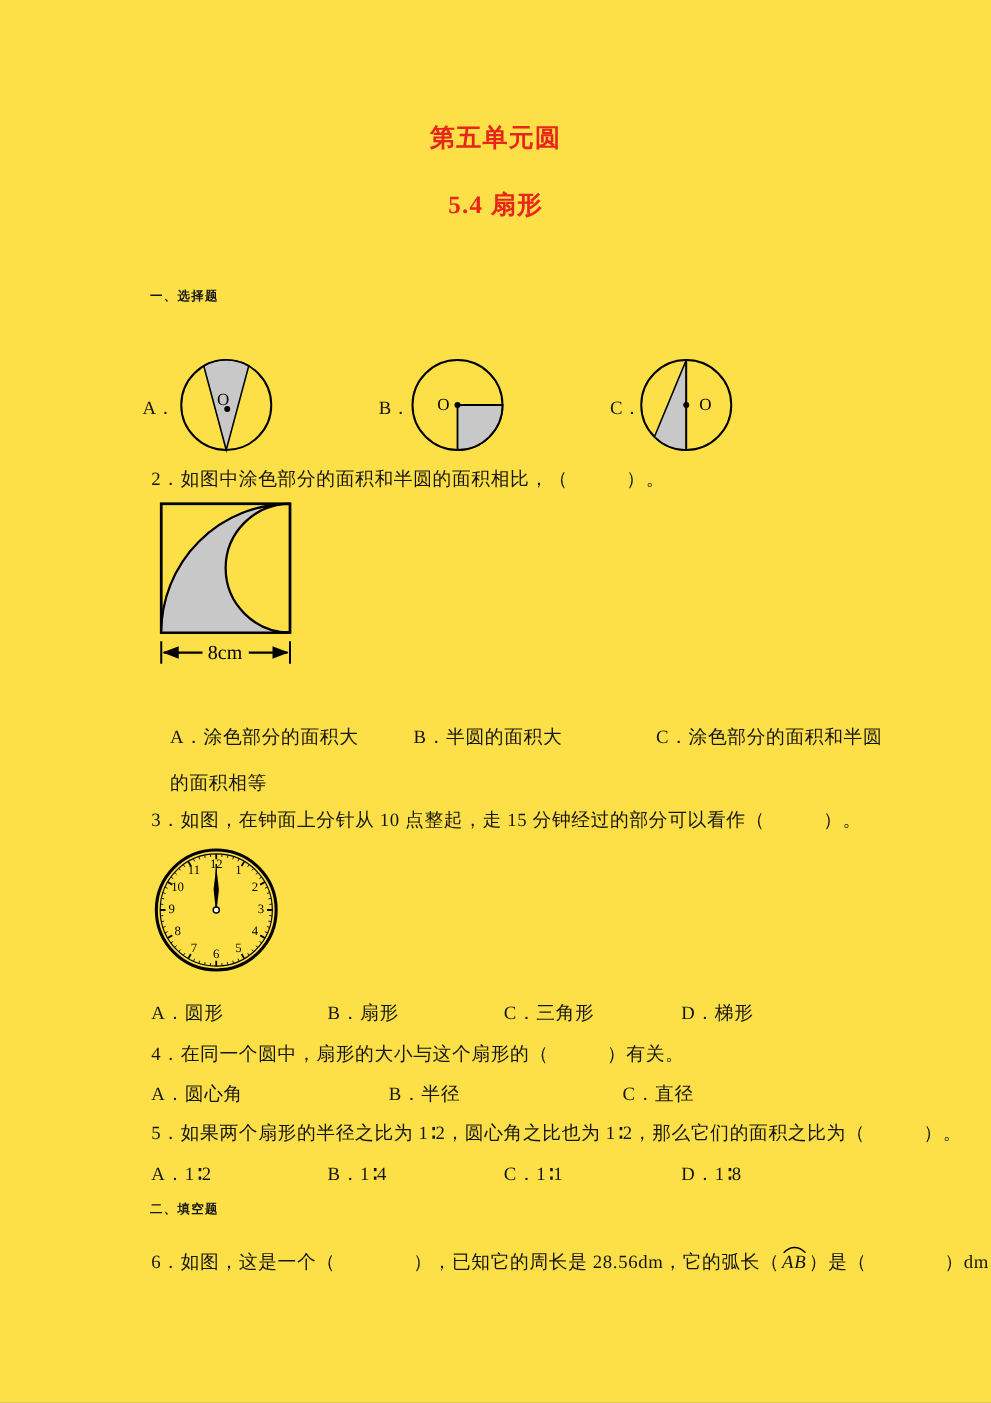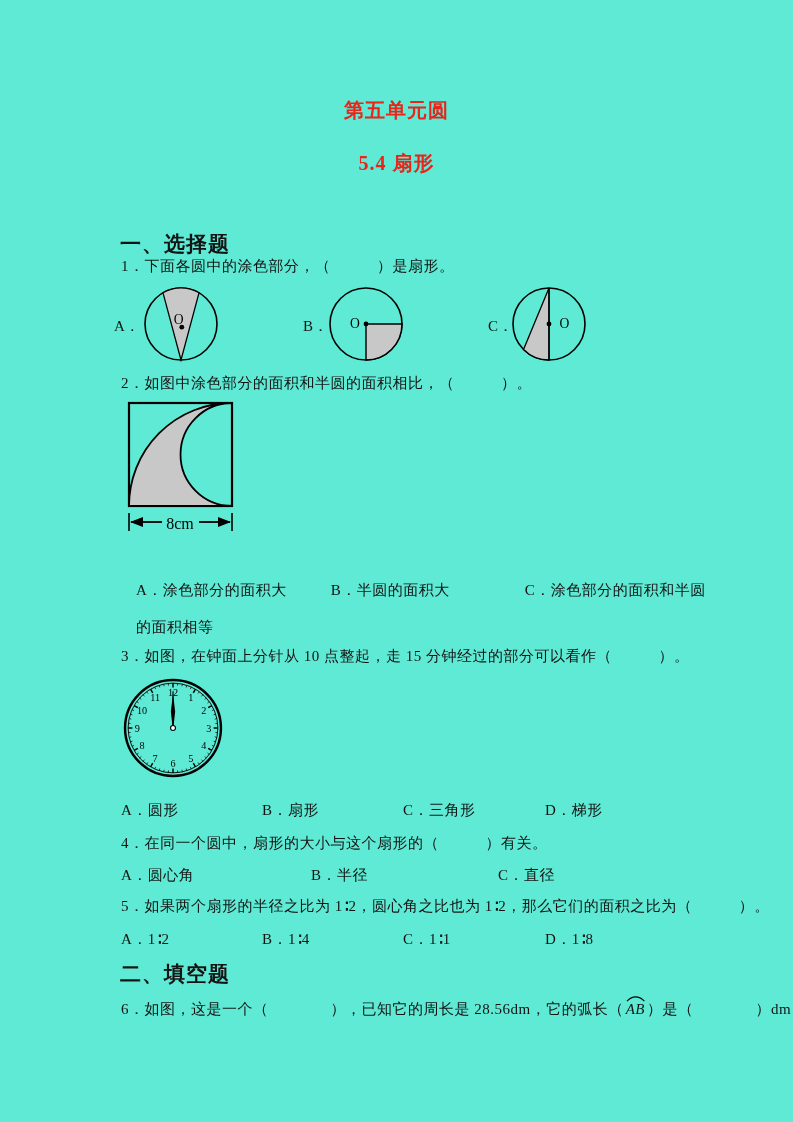--- a/index.html
+++ b/index.html
@@ -1,50 +1,49 @@
 <!DOCTYPE html>
 <html><head>
 <meta charset="utf-8">
 <style>
   * { margin:0; padding:0; box-sizing:border-box; }
   body { background:#888; }
   .page {
     position:relative;
     width:793px; height:1122px;
-    background:#5eead4;
+    background:#fde047;
     font-family:"Liberation Serif","DejaVu Serif",serif;
     color:#141414;
     overflow:hidden;
   }
   .abs { position:absolute; }
   .center-line { left:0; width:793px; text-align:center; }
   .red { color:#e8241b; }
   .title { font-size:20px; font-weight:bold; letter-spacing:1px; }
   .block-label { font-size:21px; font-weight:bold; letter-spacing:1px; }
-  .part-heading { font-size:21px; font-weight:bold; letter-spacing:1px; }
+  .part-heading { font-size:10px; font-weight:bold; letter-spacing:1px; }
   .qtext { font-size:15px; white-space:nowrap; letter-spacing:0.5px; }
   .opt { font-size:15px; white-space:nowrap; letter-spacing:0.5px; }
   .fig-label { font-size:15px; }
   .optflow { font-size:15px; line-height:36.5px; letter-spacing:0.5px; word-break:break-all; }
   .optflow span { white-space:normal; }
   svg { display:block; }
   .arcab { position:relative; font-style:italic; display:inline-block; padding:0 2px; }
   .arcab svg { position:absolute; left:0; top:-6px; width:100%; height:7px; }
 </style>
 </head>
 <body>
 
 <div class="page">
 
   <div class="abs center-line title red" style="top:97px;">第五单元圆</div>
   <div class="abs center-line title red" style="top:150px;">5.4 扇形</div>
 
   <div class="abs part-heading" style="left:120px; top:230px;">一、选择题</div>
 
-  <div class="abs qtext" style="left:121px; top:257px;">1．下面各圆中的涂色部分，（　　　）是扇形。</div>
 
   <div class="abs fig-label" style="left:114px; top:317px;">A．</div>
   <svg class="abs" style="left:141px; top:284px;" width="80" height="80" viewBox="0 0 100 100">
     <circle cx="50" cy="50" r="45" fill="none" stroke="#000" stroke-width="2"></circle>
     <path d="M 50 95 L 27.5 11 A 45 45 0 0 1 72.5 11 Z" fill="#c8c8c8" stroke="#000" stroke-width="1.6"></path>
     <circle cx="51" cy="54" r="3" fill="#000"></circle>
     <text x="47" y="44" font-size="17" text-anchor="middle" dominant-baseline="central">O</text>
   </svg>
 
   <div class="abs fig-label" style="left:303px; top:317px;">B．</div>

